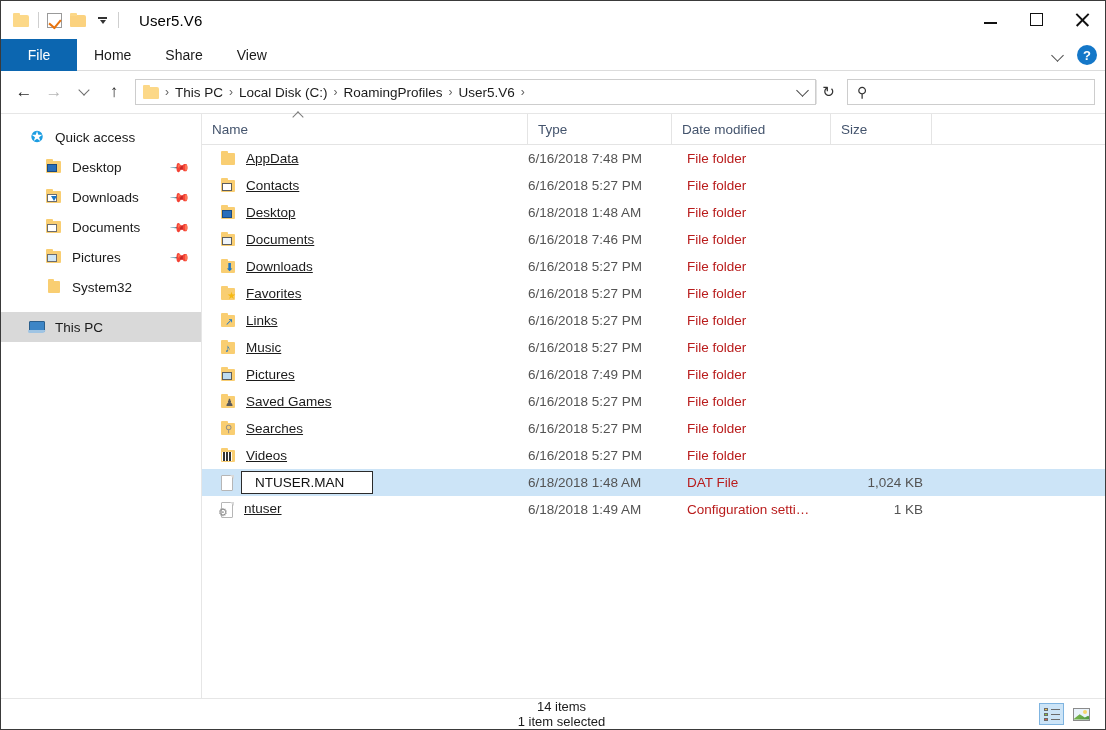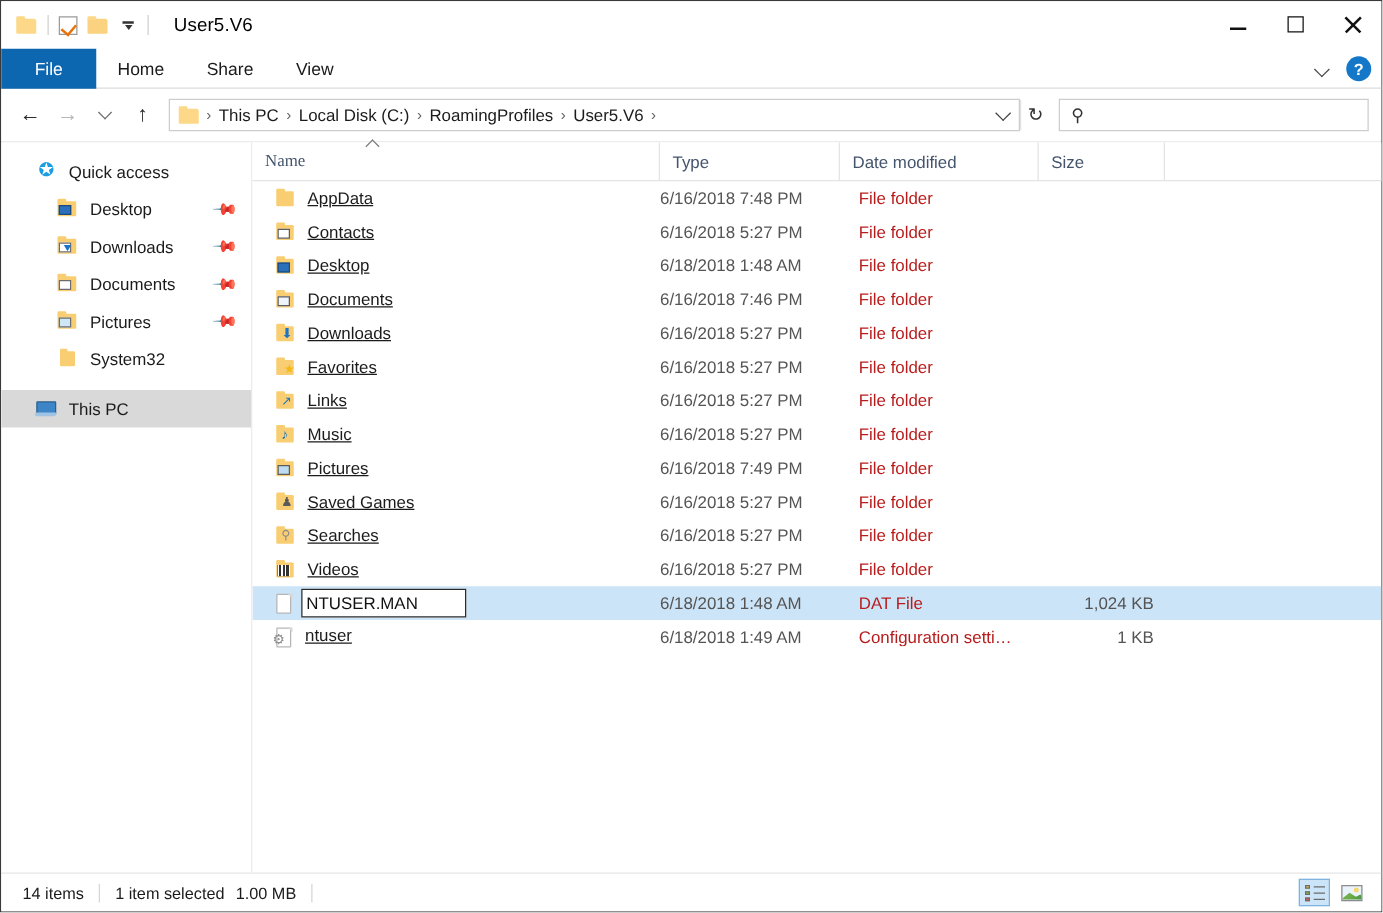--- a/index.html
+++ b/index.html
@@ -251,21 +251,21 @@
     flex: 1; display: flex; flex-direction: column; min-width: 0; background:#fff;
   }
   .colhdr {
     height: 31px; min-height: 31px; display: flex; align-items: stretch;
     border-bottom: 1px solid #e4e4e4; position: relative; background: #fff;
   }
   .col {
     display: flex; align-items: center; font-size: 13.5px; color: #44546d;
     padding-left: 10px; border-right: 1px solid #e4e4e4; position: relative;
   }
-  .col.name { width: 326px; font-family: Liberation Serif, serif; }
+  .col.name { width: 326px; }
   .col.date { width: 159px; }
   .col.type { width: 144px; }
   .col.size { width: 101px; }
   .sort-caret {
     position: absolute; left: 92px; top: -4px;
     width: 9px; height: 9px;
   }
   .sort-caret::after {
     content:""; position:absolute; left:0; top:3px; width:7px;height:7px;
     border: solid #7a7a7a; border-width: 1.4px 0 0 1.4px; transform: rotate(45deg);
@@ -312,31 +312,31 @@
     border-left:4px solid transparent; border-top:4px solid #d8d8d8;
   }
   .ri-doc .gear {
     position:absolute; left:-2px; top:6px; color:#8d8d8d; font-size:11px; line-height:11px;
   }
   .rename-wrap {
     display: flex; align-items: center; padding-left: 18px; width: 326px;
   }
   .rename-box {
     margin-left: 6px; width: 132px; height: 23px; border: 1px solid #2a2a2a;
-    background: #ffffff; display: flex; align-items: center; padding: 0 3px;
+    background: #ffffff; display: flex; align-items: center; padding: 0 13px;
   }
   .rename-box input {
     width: 100%; border: none; outline: none; font-size: 13.5px;
     font-family: "Liberation Sans", sans-serif; color: #111; background: transparent;
   }
 
   
   .statusbar {
     height: 31px; min-height: 31px; display: flex; align-items: center;
-    border-top: 1px solid #e6e6e6; background: #fff; padding-left: 17px; position: relative;
+    border-top: 1px solid #e6e6e6; background: #fff; padding-left: 17px; position: relative; flex-direction: column;
   }
   .st-text { font-size: 13px; color: #1b1b1b; }
   .st-sep { width: 1px; height: 15px; background: #d6d6d6; margin: 0 12px; }
   .st-gap { width: 9px; }
   .st-sep2 { width: 1px; height: 15px; background: #d6d6d6; margin-left: 12px; }
   .viewbtns {
     position: absolute; right: 11px; top: 4px; display: flex; gap: 5px;
   }
   .vbtn {
     width: 25px; height: 22px; display:flex; align-items:center; justify-content:center;

